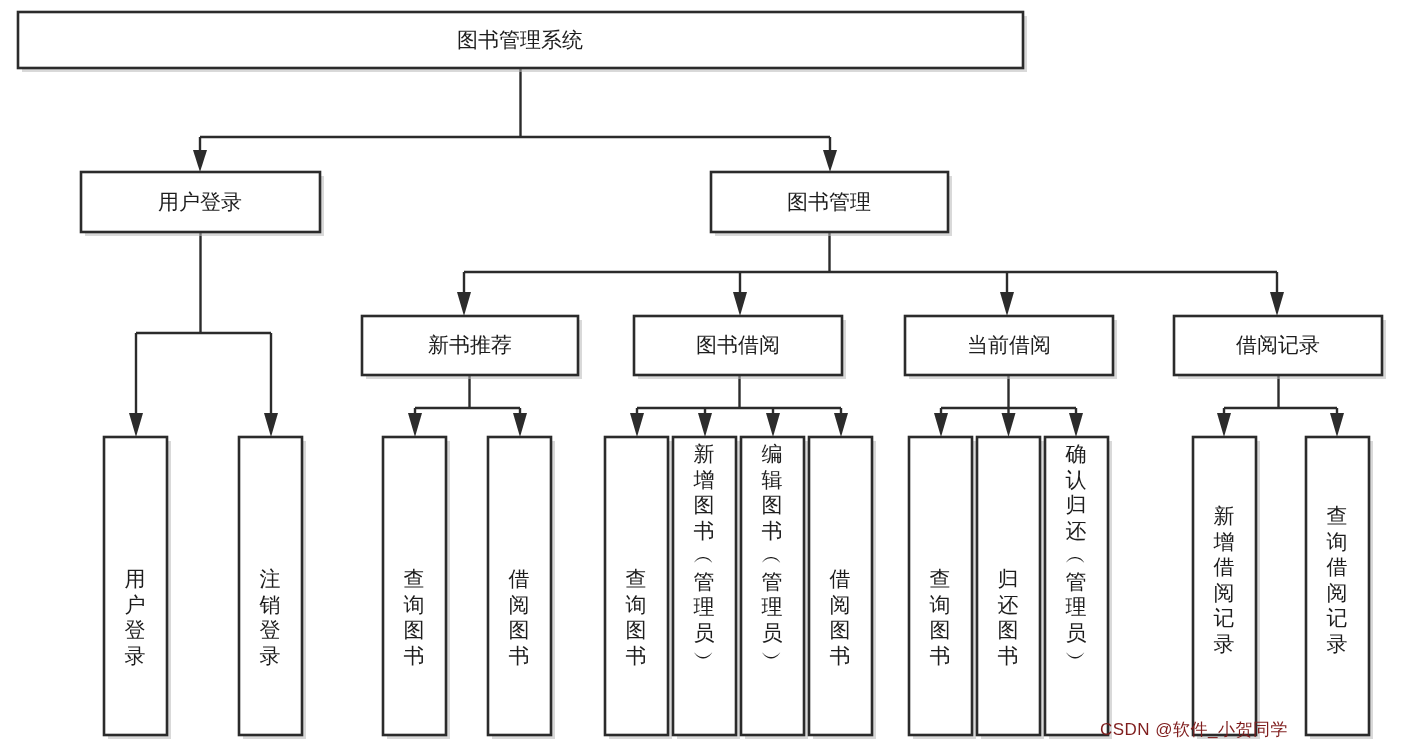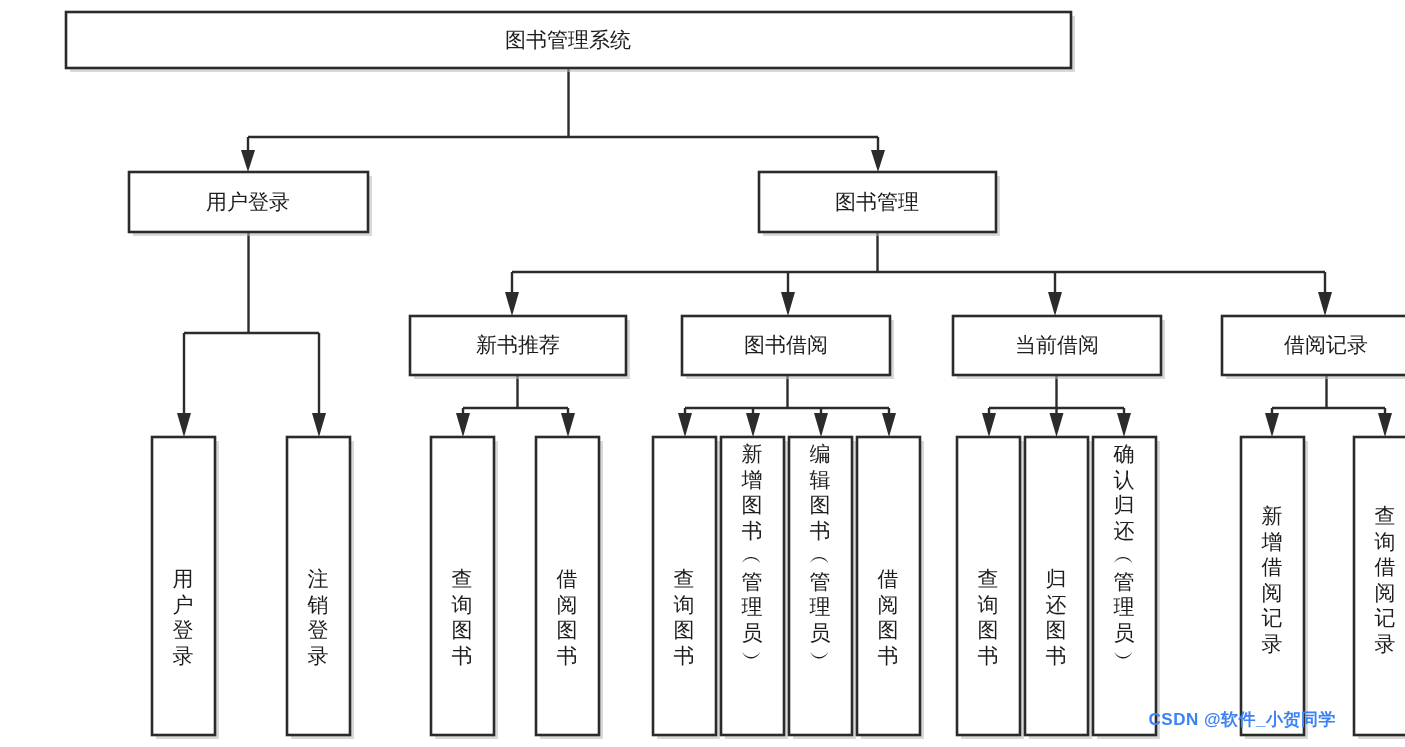--- a/index.html
+++ b/index.html
@@ -13,21 +13,20 @@
     font-family: "Liberation Sans", "DejaVu Sans", sans-serif;
     overflow: hidden;
     position: relative;
   }
   #diagram-root {
     position: absolute;
     left: 0;
     top: 0;
     width: 1296px;
     height: 747px;
-    margin-left: 48px;
   }
   svg.diagram {
     display: block;
     width: 1405px;
     height: 747px;
   }
   .box-rect {
     fill: #ffffff;
     stroke: #2b2b2b;
     stroke-width: 2.6;
@@ -54,28 +53,27 @@
   }
   .node-label-v {
     font-family: "Liberation Sans", "DejaVu Sans", sans-serif;
     font-size: 21px;
     fill: #1d1d1d;
     text-anchor: middle;
   }
   .watermark {
     position: absolute;
     right: 8px;
-    bottom: 16px;
+    bottom: 6px;
     font-family: "Liberation Sans", "DejaVu Sans", sans-serif;
     font-size: 17px;
-    color: #3b82f6;
+    color: #7f1d1d;
     letter-spacing: 0.5px;
     white-space: nowrap;
     user-select: none;
-    font-weight: bold;
   }
 </style>
 </head>
 <body>
 
 <div id="diagram-root">
   <svg class="diagram" viewBox="0 0 1405 747" xmlns="http://www.w3.org/2000/svg">
 
     <g>
 

